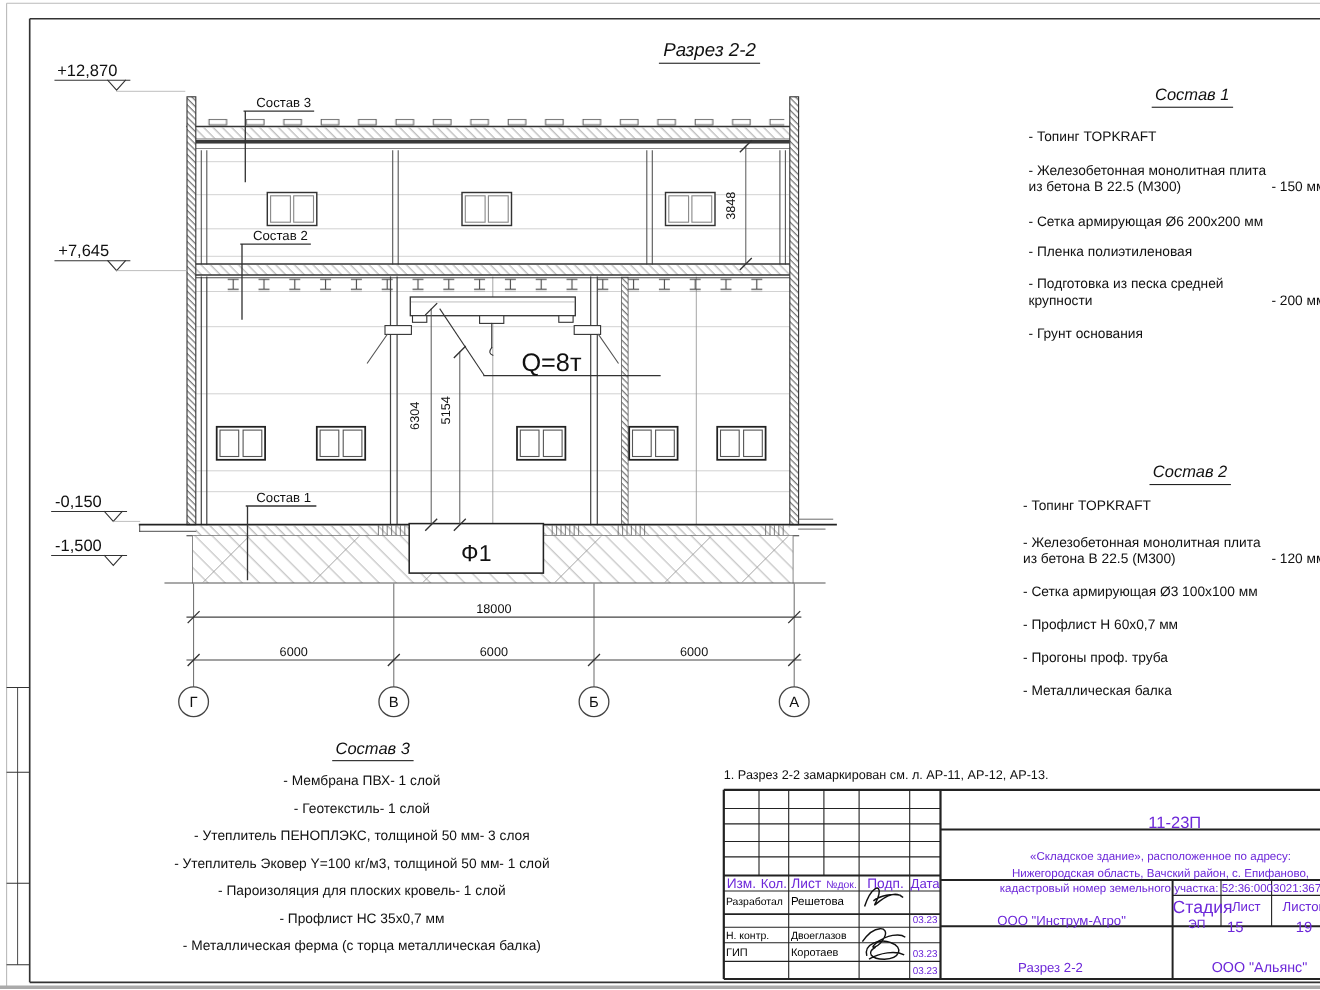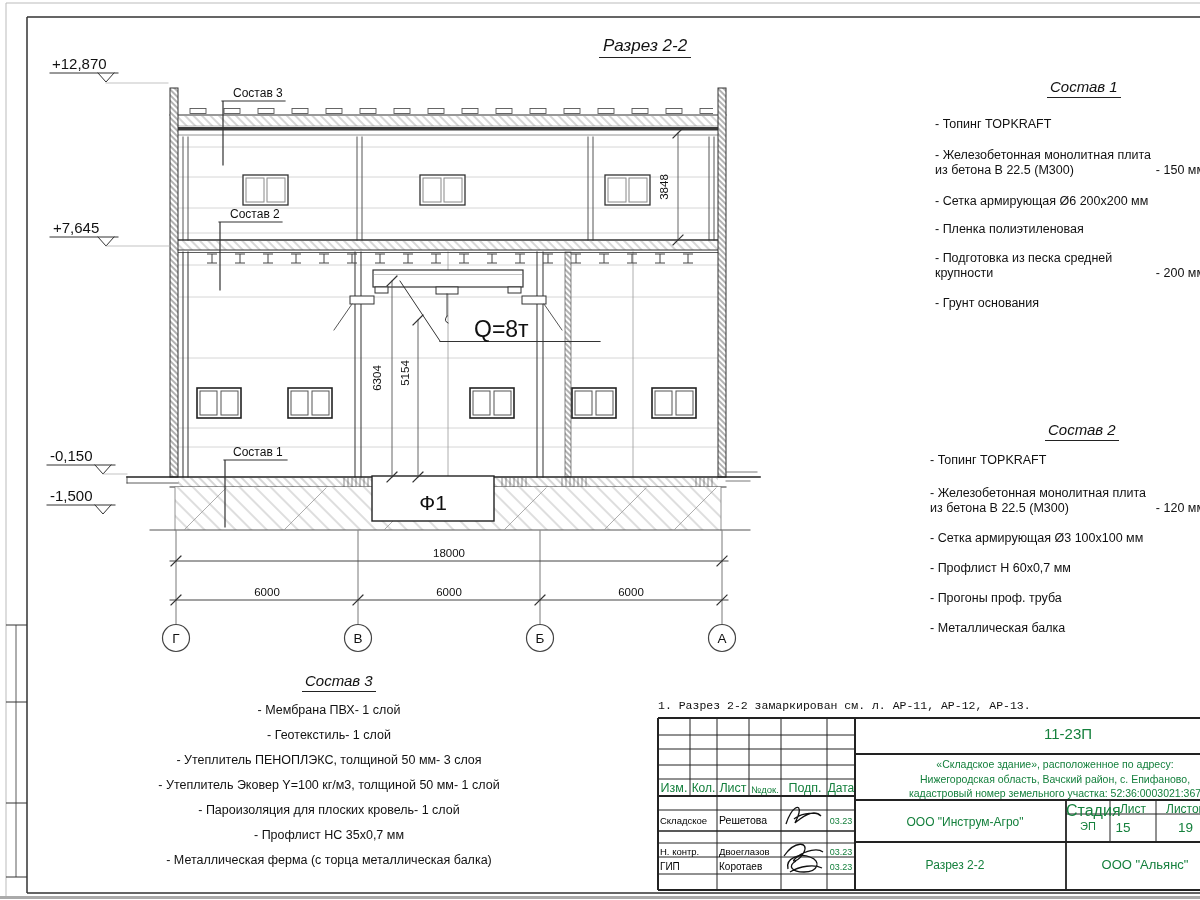--- a/index.html
+++ b/index.html
@@ -11,22 +11,22 @@
           font-style:italic;font-size:17px;color:#111;}
   .dtitle span{border-bottom:1.2px solid #222;padding:0 4px 2px;}
   .sostav{position:absolute;font-size:12.5px;color:#111;}
   .s-head{position:absolute;top:0;font-style:italic;font-size:15px;
           border-bottom:1px solid #222;padding:0 3px 2px;white-space:nowrap;}
   .s-item{position:relative;line-height:15px;white-space:nowrap;}
   .s-line{height:15px;}
   .s-val{position:absolute;right:0;bottom:0;}
   .s3-item{display:flex;justify-content:center;line-height:15px;
            margin-bottom:10px;white-space:nowrap;}
-  .note{position:absolute;left:658px;top:699px;font-size:11.5px;white-space:nowrap;font-family:Liberation Mono, monospace;}
-  .tbt{position:absolute;text-align:center;white-space:nowrap;color:#15803d;}
+  .note{position:absolute;left:658px;top:699px;font-size:11.5px;white-space:nowrap;}
+  .tbt{position:absolute;text-align:center;white-space:nowrap;color:#6d28d9;margin-top:15px;}
   .tbl{position:absolute;text-align:left;white-space:nowrap;color:#000;}
 </style>
 </head>
 <body>
 
 <div id="page">
 
   <svg class="abs" style="left:0;top:0" width="1200" height="900" viewBox="0 0 1200 900">
     <defs>
       <pattern id="hWall" width="4" height="4" patternUnits="userSpaceOnUse" patternTransform="rotate(-45)">
@@ -359,21 +359,21 @@
       <div>кадастровый номер земельного участка: 52:36:0003021:367</div>
     </div>
 
     <div class="tbt" style="left:658px;top:781px;width:32px;font-size:12.5px">Изм.</div>
     <div class="tbt" style="left:690px;top:781px;width:27px;font-size:12px">Кол.</div>
     <div class="tbt" style="left:717px;top:781px;width:32px;font-size:12.5px">Лист</div>
     <div class="tbt" style="left:749px;top:784px;width:32px;font-size:9.5px">№док.</div>
     <div class="tbt" style="left:781px;top:781px;width:48px;font-size:12.5px">Подп.</div>
     <div class="tbt" style="left:827px;top:781px;width:28px;font-size:12px">Дата</div>
 
-    <div class="tbl" style="left:660px;top:815px;font-size:9.5px">Складское</div>
+    <div class="tbl" style="left:660px;top:815px;font-size:9.5px">Разработал</div>
     <div class="tbl" style="left:719px;top:814px;font-size:10.5px">Решетова</div>
     <div class="tbt" style="left:827px;top:816px;width:28px;font-size:9px">03.23</div>
 
     <div class="tbl" style="left:660px;top:846px;font-size:9.5px">Н. контр.</div>
     <div class="tbl" style="left:719px;top:846px;font-size:9.5px">Двоеглазов</div>
     <div class="tbt" style="left:827px;top:847px;width:28px;font-size:9px">03.23</div>
 
     <div class="tbl" style="left:660px;top:861px;font-size:10px">ГИП</div>
     <div class="tbl" style="left:719px;top:861px;font-size:10px">Коротаев</div>
     <div class="tbt" style="left:827px;top:862px;width:28px;font-size:9px">03.23</div>

